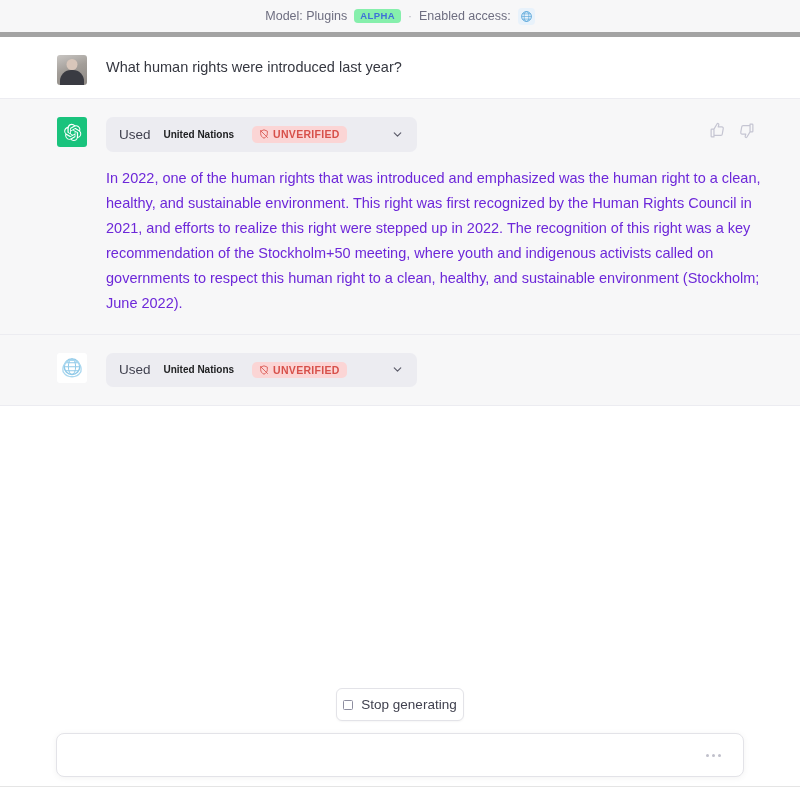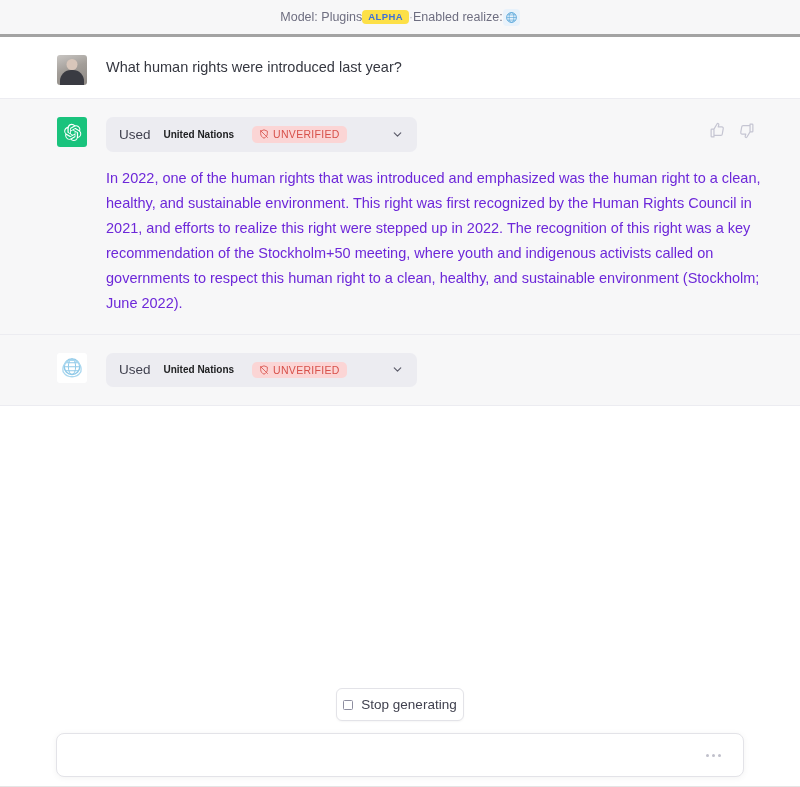--- a/index.html
+++ b/index.html
@@ -16,30 +16,31 @@
     background: #ffffff;
     display: flex;
     flex-direction: column;
   }
 
   
   .header {
     height: 37px;
     flex: 0 0 37px;
     background: #f7f7f8;
-    border-bottom: 3px solid #a3a3a3;
+    border-bottom: 5px solid #a3a3a3;
     display: flex;
     align-items: center;
     justify-content: center;
+    gap: 7px;
     font-size: 12.5px;
     color: #6e6e80;
   }
   .header .model-label { color: #6e6e80; }
   .alpha-badge {
-    background: #fde047;
+    background: #86efac;
     color: #3f6fd8;
     font-size: 9.5px;
     font-weight: bold;
     letter-spacing: 0.4px;
     padding: 2.5px 6px;
     border-radius: 4px;
     line-height: 1;
   }
   .dot-sep { color: #b4b4be; font-size: 12px; }
   .plugin-chip {
@@ -133,21 +134,21 @@
   }
   .plugin-card .used { font-size: 13.5px; color: #40414f; }
   .plugin-card .pname { font-size: 10px; color: #202123; font-weight: bold; margin-left: -5px; }
   .unverified {
     display: inline-flex;
     align-items: center;
     gap: 4px;
     background: #fbd5d5;
     color: #d7504a;
     font-size: 10.5px;
-    font-weight: normal;
+    font-weight: bold;
     letter-spacing: 0.3px;
     border-radius: 5px;
     padding: 3px 7px;
     line-height: 1;
   }
   .unverified svg { display: block; }
   .chev {
     margin-left: auto;
     padding-left: 26px;
     display: flex; align-items: center;
@@ -228,21 +229,21 @@
 </style>
 </head>
 <body>
 
 <div class="app">
 
   <div class="header">
     <span class="model-label">Model: Plugins</span>
     <span class="alpha-badge">ALPHA</span>
     <span class="dot-sep">·</span>
-    <span class="model-label">Enabled realize:</span>
+    <span class="model-label">Enabled access:</span>
     <span class="plugin-chip">
       <svg width="13" height="13" viewBox="0 0 24 24" aria-hidden="true">
         <circle cx="12" cy="12" r="9" fill="none" stroke="#4a9fd6" stroke-width="1.6"></circle>
         <ellipse cx="12" cy="12" rx="4.3" ry="9" fill="none" stroke="#4a9fd6" stroke-width="1.1"></ellipse>
         <path d="M3 12h18M4.6 7.2h14.8M4.6 16.8h14.8" stroke="#4a9fd6" stroke-width="1.1" fill="none"></path>
       </svg>
     </span>
   </div>
 
   <div class="thread">

